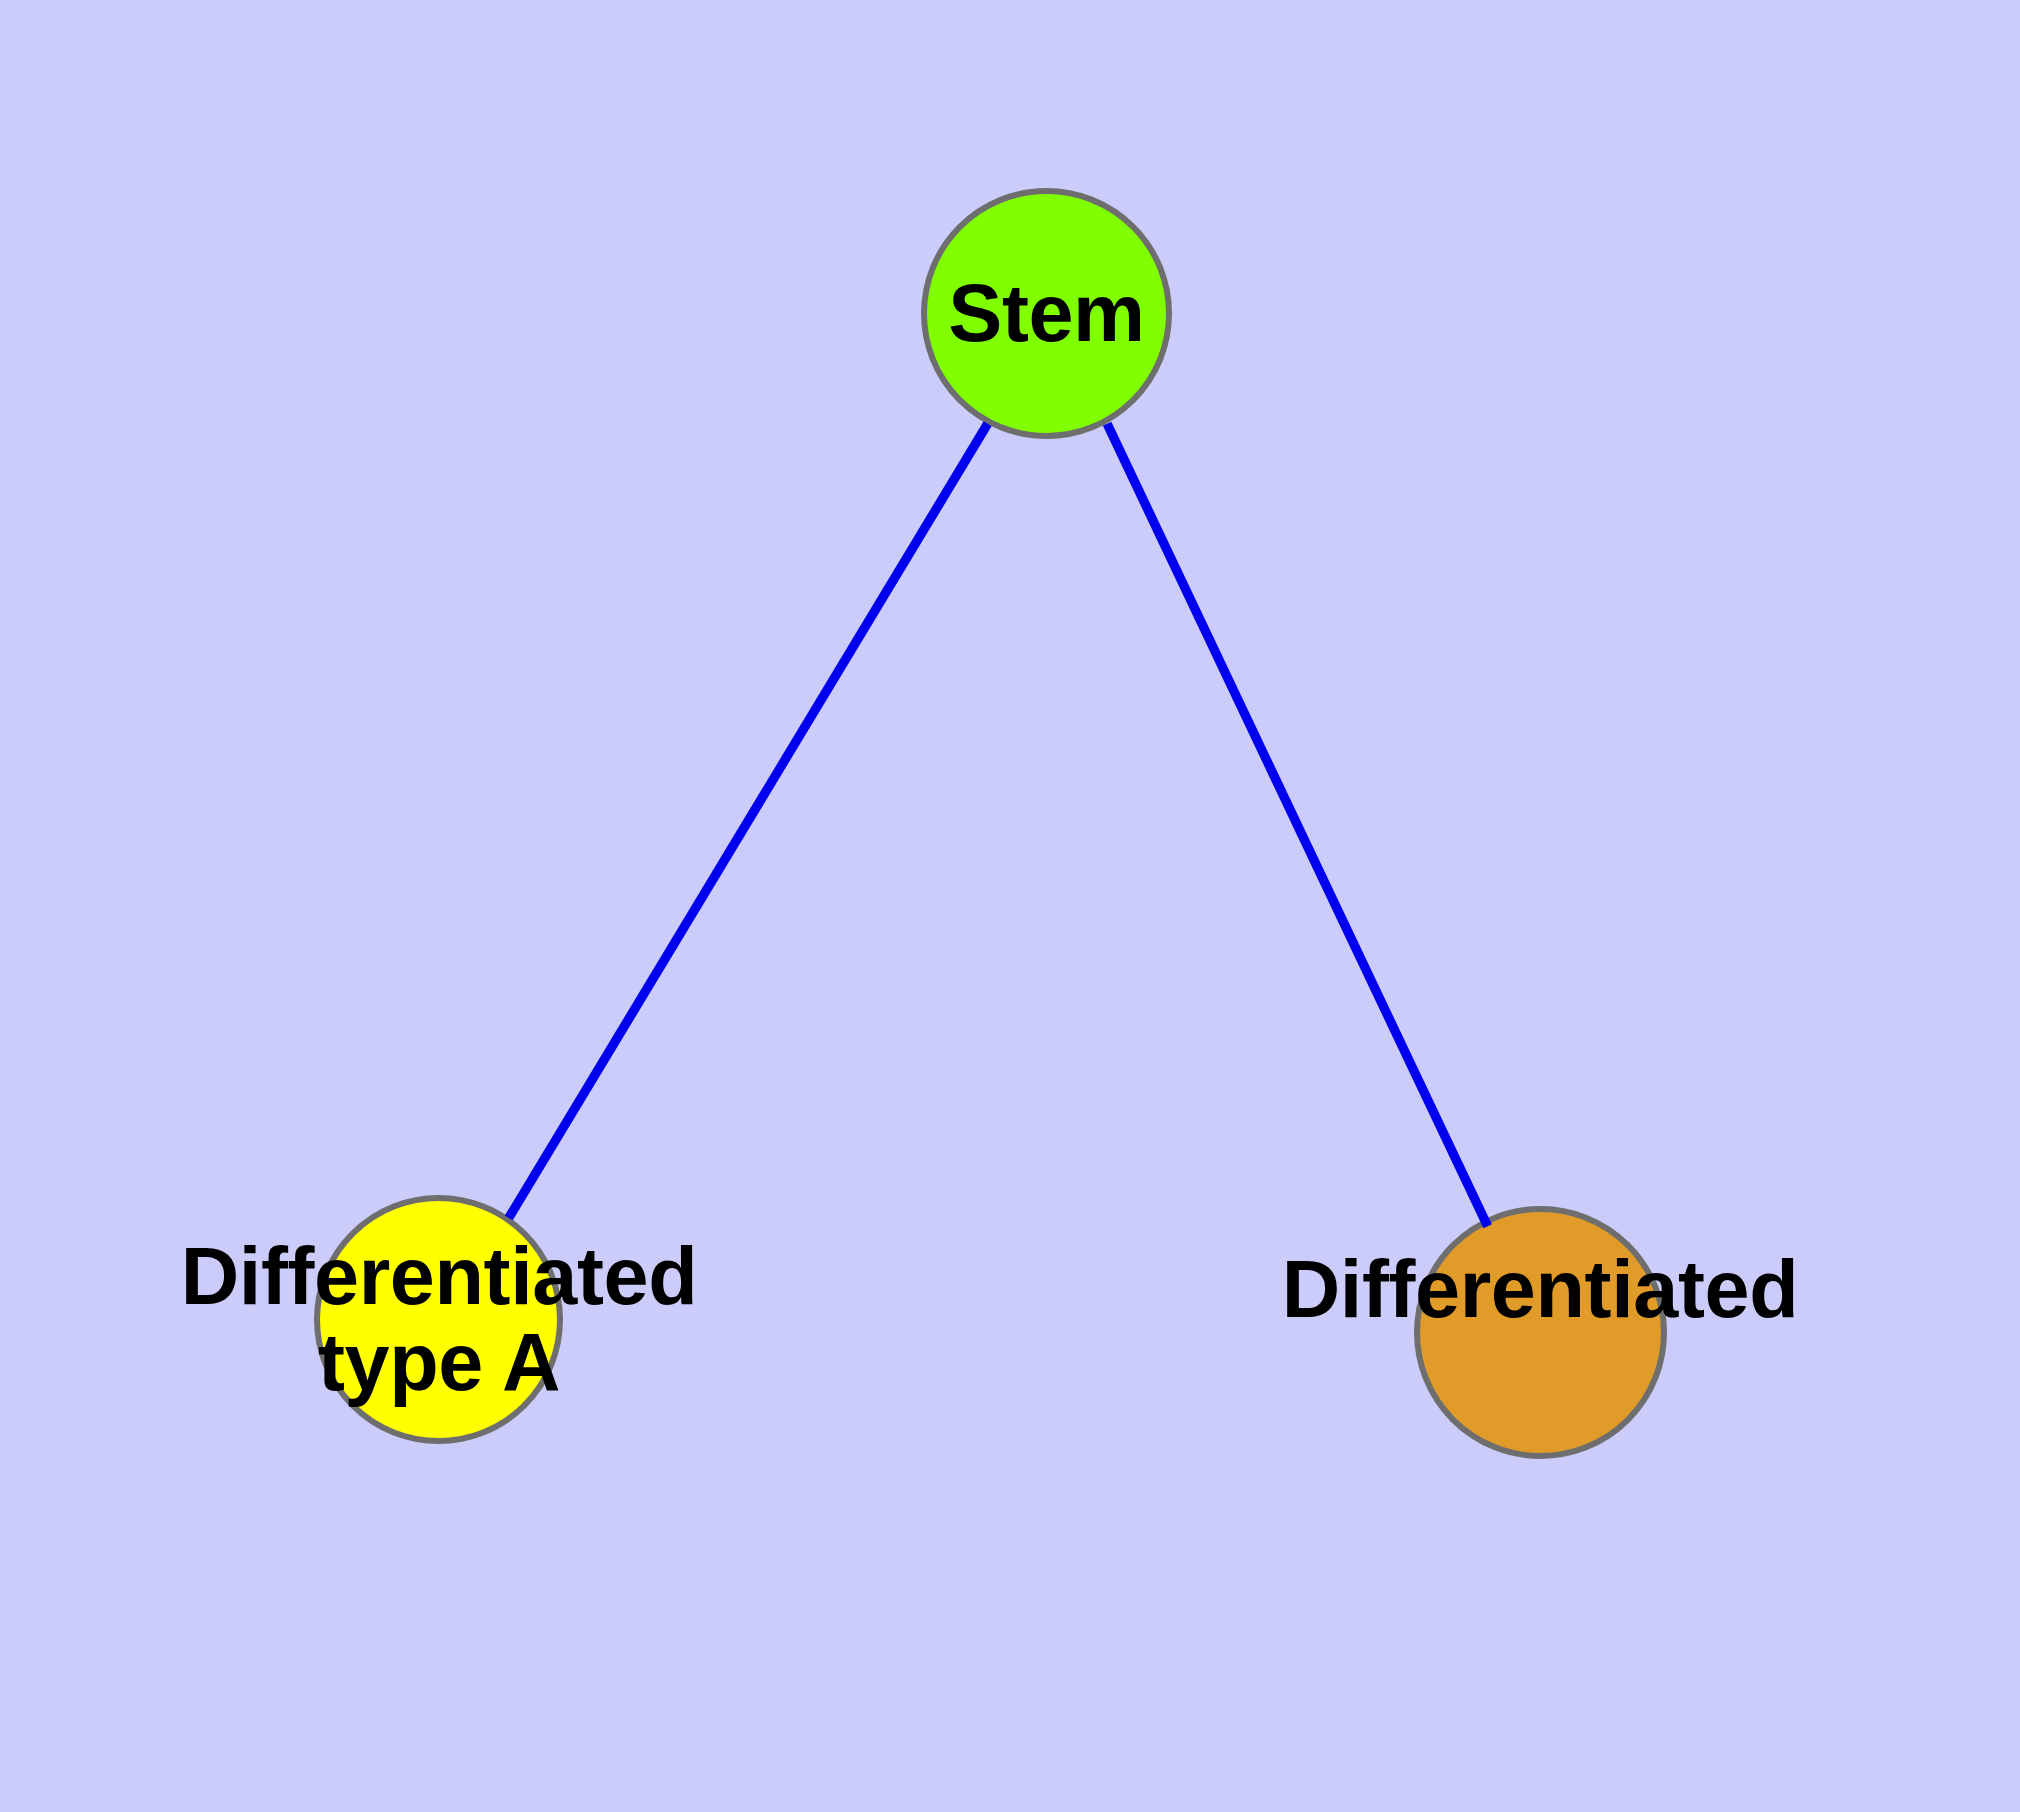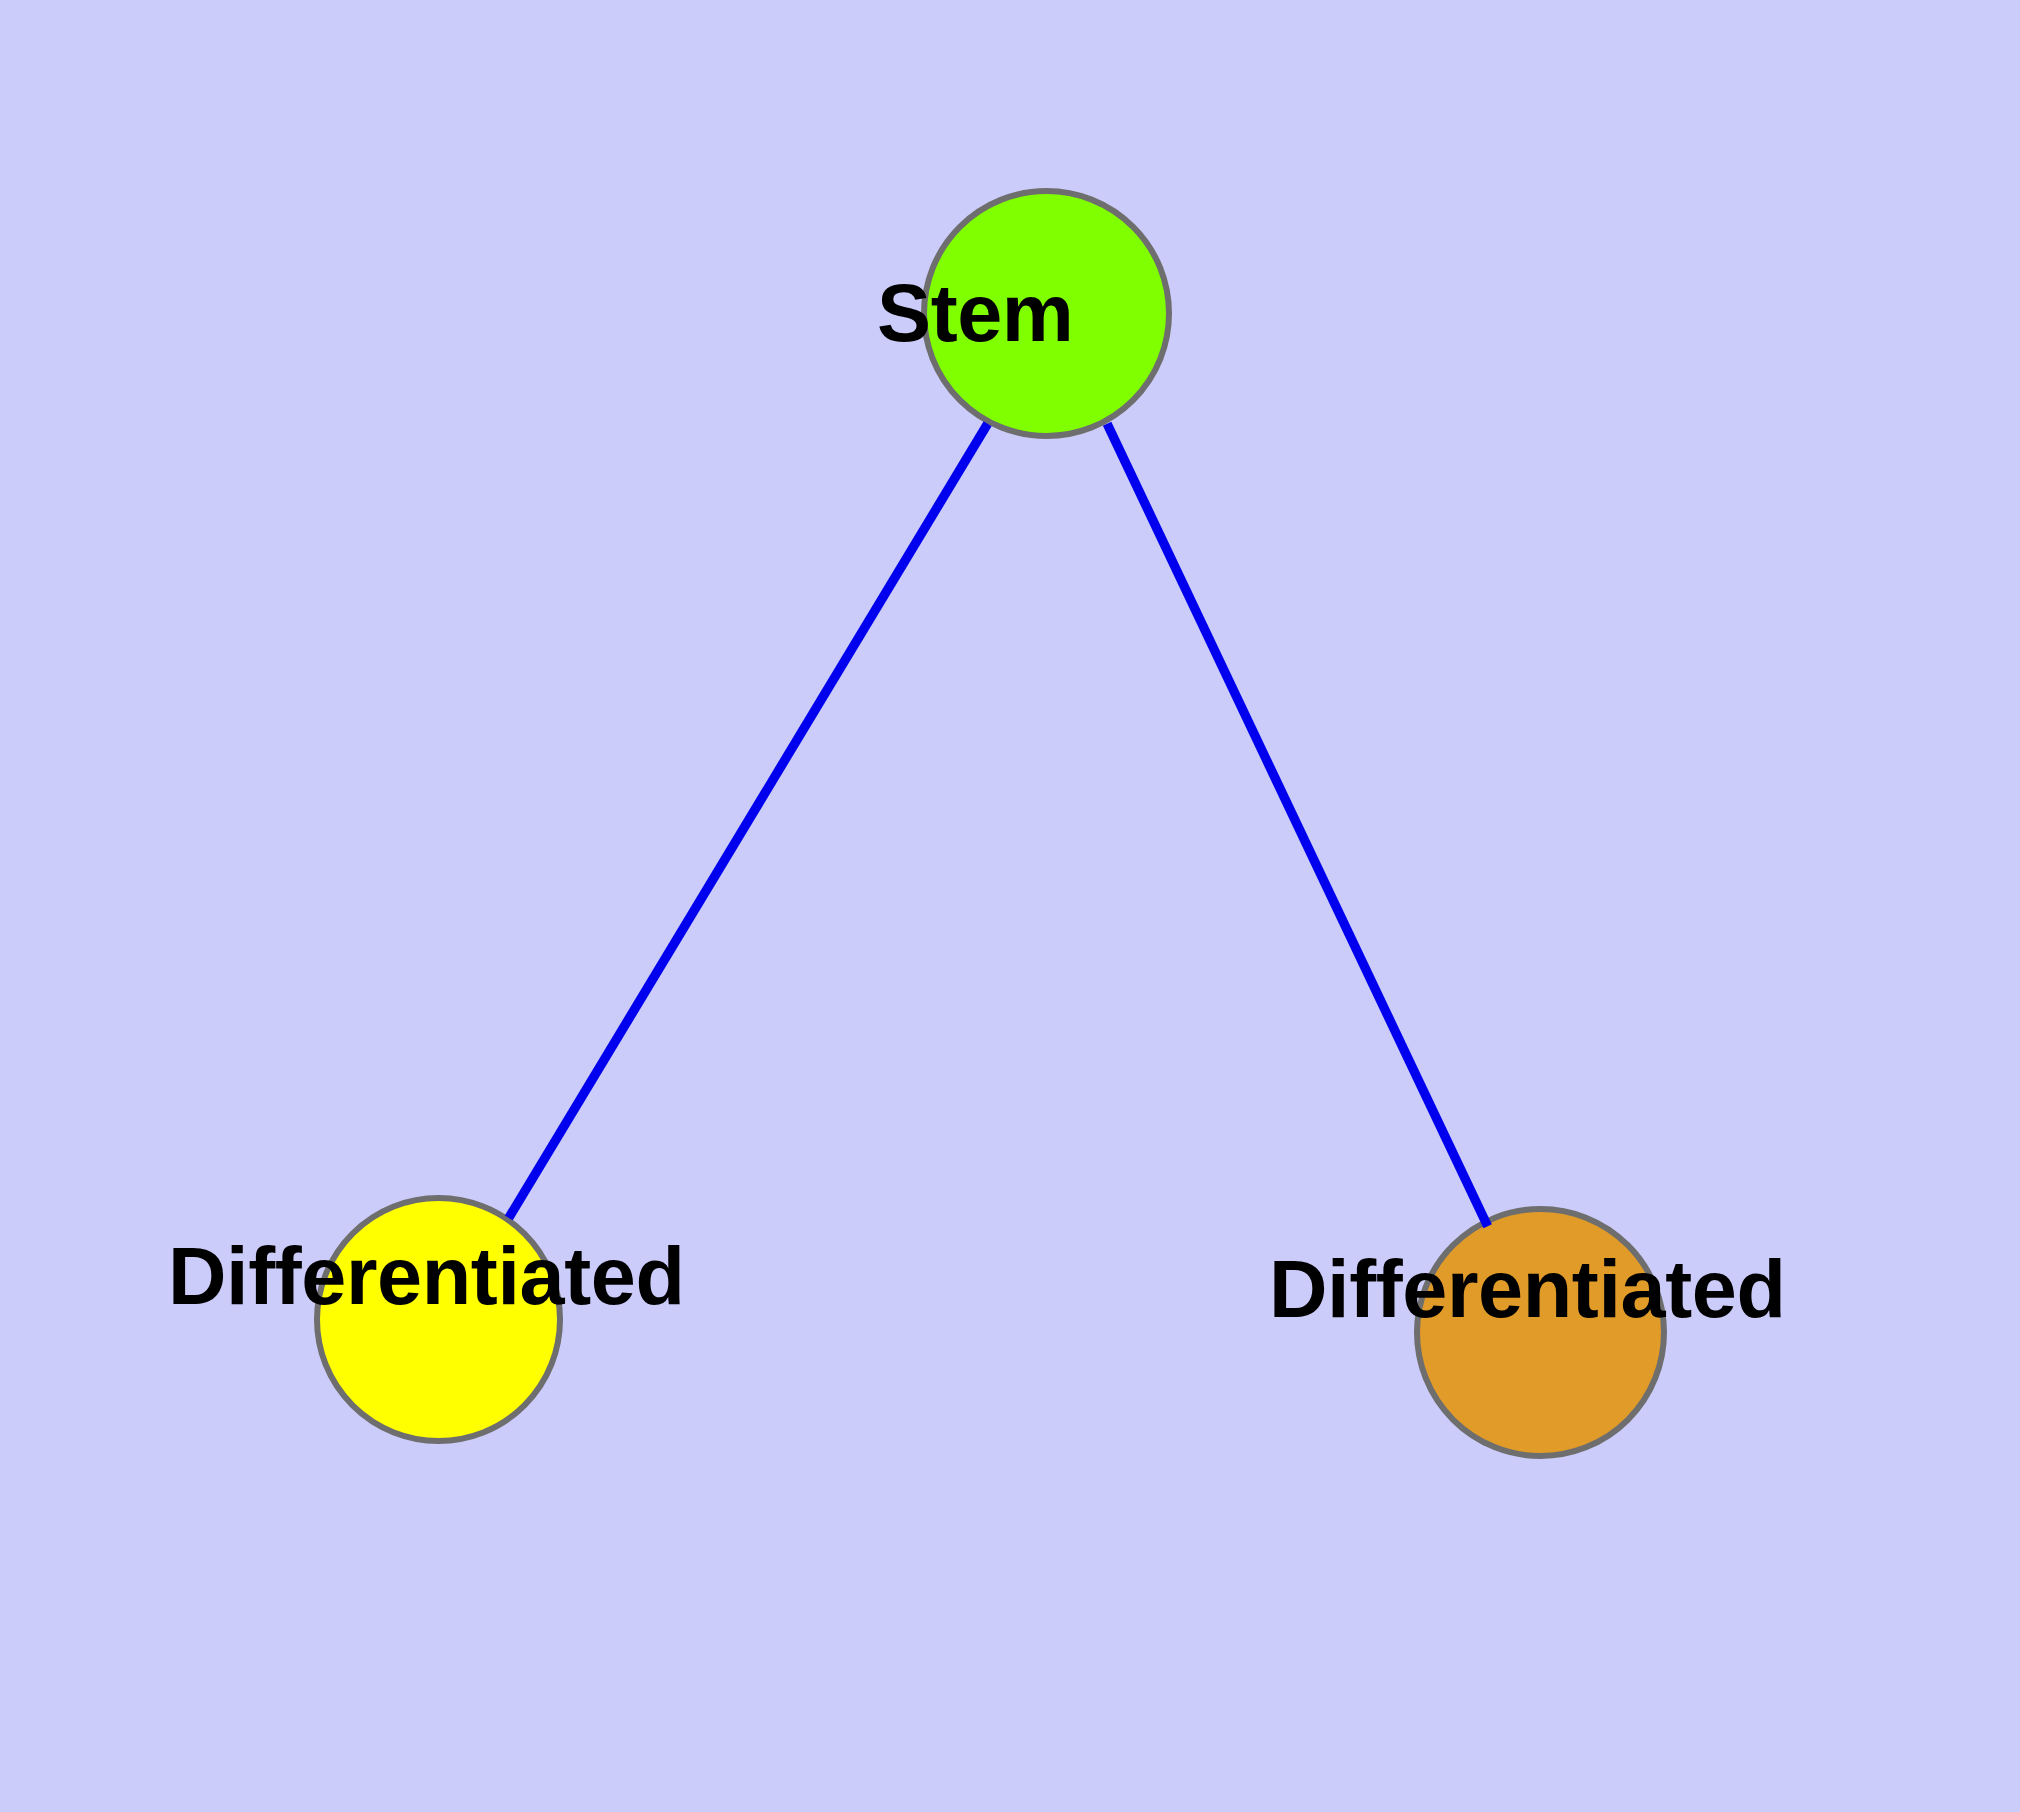--- a/index.html
+++ b/index.html
@@ -31,20 +31,21 @@
     border: 6px solid #6e6e6e;
   }
   .node-label {
     position: absolute;
     z-index: 3;
     color: #000000;
     font-family: "Liberation Sans", sans-serif;
     font-weight: bold;
     font-size: 81px;
     line-height: 1.06;
+    text-align: center;
     white-space: pre;
     letter-spacing: -0.4px;
     user-select: none;
     pointer-events: none;
   }
   
   #node-stem-circle {
     left: 921px;
     top: 188px;
     width: 251px;
@@ -90,19 +91,19 @@
 
   <svg id="edge-layer" viewBox="0 0 2384 2138" width="2021" height="1812" xmlns="http://www.w3.org/2000/svg">
     <line x1="1165" y1="500" x2="600" y2="1437" stroke="#0000ee" stroke-width="11" stroke-linecap="butt"></line>
     <line x1="1306" y1="500" x2="1755" y2="1447" stroke="#0000ee" stroke-width="11" stroke-linecap="butt"></line>
   </svg>
 
   <div class="node-circle" id="node-stem-circle" style="left: 921px; top: 188px; width: 251px; height: 251px; background: rgb(127, 255, 0); border-color: rgb(110, 110, 110);"></div>
   <div class="node-label" id="node-stem-label" style="left: 877px; top: 271px;">Stem</div>
 
   <div class="node-circle" id="node-type-a-circle" style="left: 314px; top: 1195px; width: 249px; height: 249px; background: rgb(255, 255, 0); border-color: rgb(110, 110, 110);"></div>
-  <div class="node-label" id="node-type-a-label" style="left: 168px; top: 1234px;"><span>Differentiated</span><br></div>
+  <div class="node-label" id="node-type-a-label" style="left: 168px; top: 1234px;"><span>Differentiated</span><br><span>type A</span></div>
 
   <div class="node-circle" id="node-type-b-circle" style="left: 1414px; top: 1206px; width: 253px; height: 253px; background: rgb(224, 155, 40); border-color: rgb(110, 110, 110);"></div>
   <div class="node-label" id="node-type-b-label" style="left: 1269px; top: 1247px;"><span>Differentiated</span><br></div>
 
 </div>
 
 
 </body></html>

